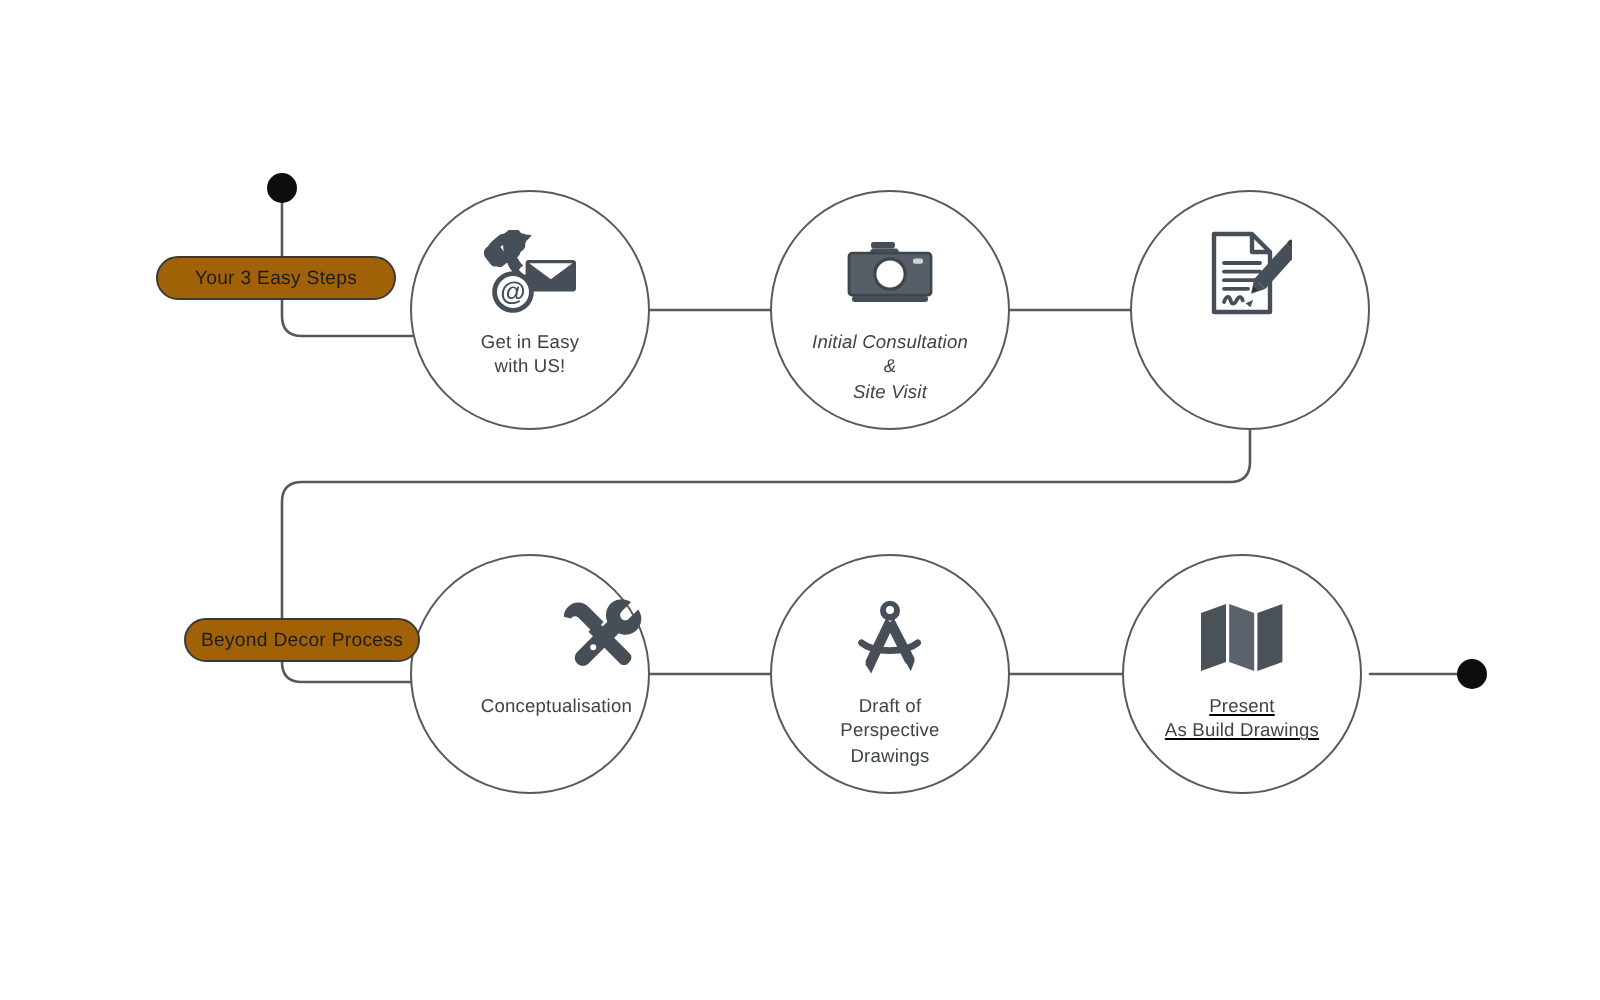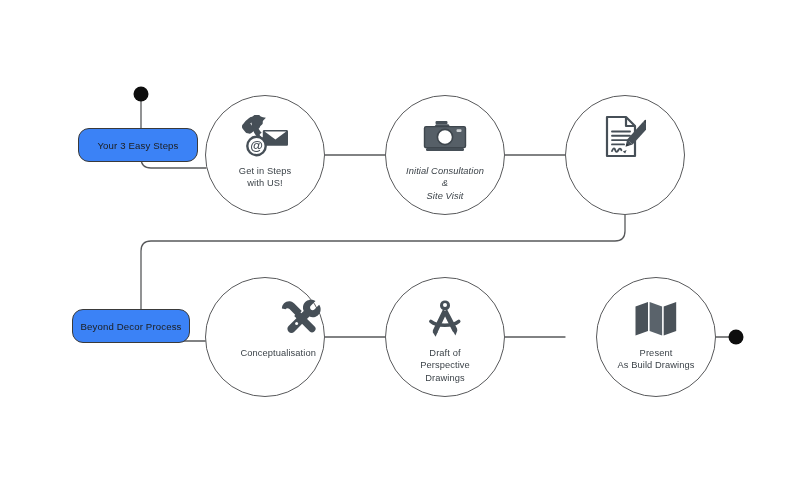--- a/index.html
+++ b/index.html
@@ -53,37 +53,37 @@
     text-align: center;
     font-size: 9.3px;
     line-height: 1.32;
     color: #3c4349;
     letter-spacing: 0.1px;
     white-space: pre-line;
     padding: 0 8px;
   }
   .pill {
     position: absolute;
-    height: 34px;
+    height: 22px;
     border: 1px solid #3a3a3a;
     border-radius: 11px;
-    background: #3b82f6;
+    background: #a16207;
     display: flex;
     align-items: center;
     justify-content: center;
     font-size: 9.6px;
     color: #1d1d1d;
     letter-spacing: 0.15px;
     box-sizing: border-box;
     z-index: 4;
     padding: 0 10px;
     white-space: nowrap;
   }
   #pill-top { left: 78px; top: 128px; width: 120px; }
-  #pill-bottom { left: 72px; top: 309px; width: 118px; }
+  #pill-bottom { left: 92px; top: 309px; width: 118px; }
 </style>
 </head>
 <body>
 
 <div id="diagram-root">
 
   <svg class="layer" viewBox="0 0 800 500" xmlns="http://www.w3.org/2000/svg">
     <g fill="none" stroke="#58595b" stroke-width="1.3" stroke-linecap="round">
 
       <path d="M141,96 L141,158 Q141,168 151,168 L206,168"></path>
@@ -159,21 +159,21 @@
           <path fill="#ffffff" d="M22.6,16.6 L44.2,16.6 L33.4,24.6 Z"></path>
           <path fill="#ffffff" d="M21.9,18.1 L21.9,29.3 L28.6,23.0 Z" opacity="0.0"></path>
         </g>
 
         <g>
           <circle cx="14.5" cy="31.0" r="9.2" fill="#ffffff" stroke="#464f57" stroke-width="2.4"></circle>
           <text x="14.5" y="35.2" font-family="'Liberation Sans', sans-serif" font-size="13" font-weight="bold" fill="#464f57" text-anchor="middle">@</text>
         </g>
       </svg>
     </div>
-    <div class="node-label">Get in Steps
+    <div class="node-label">Get in Easy
 with US!</div>
   </div>
 
   <div class="node" style="left:385px; top:95px;font-style:italic;">
     <div class="node-icon">
       <svg width="44" height="34" viewBox="0 0 44 34" xmlns="http://www.w3.org/2000/svg">
         <rect x="12.5" y="1.0" width="12.0" height="3.2" rx="1.2" fill="#464f57"></rect>
         <path d="M13.0,4.2 L25.5,4.2 L27.5,7.2 L11.0,7.2 Z" fill="#464f57"></path>
         <rect x="1.5" y="6.6" width="41.0" height="21.0" rx="1.6" fill="#565f67"></rect>
         <rect x="1.5" y="6.6" width="41.0" height="21.0" rx="1.6" fill="none" stroke="#3e464d" stroke-width="1.4"></rect>
@@ -253,21 +253,21 @@
         <path d="M5.8,22.4 C12.0,27.6 27.6,27.6 33.8,22.4" fill="none" stroke="#464f57" stroke-width="3.4" stroke-linecap="round"></path>
 
         <path d="M14.5,17.5 L25.5,17.5" fill="none" stroke="#464f57" stroke-width="0" stroke-linecap="round"></path>
       </svg>
     </div>
     <div class="node-label">Draft of
 Perspective
 Drawings</div>
   </div>
 
-  <div class="node" style="left:596px; top:277px;">
+  <div class="node" style="left:561px; top:277px;text-decoration:underline;">
     <div class="node-icon">
       <svg width="44" height="38" viewBox="0 0 44 38" xmlns="http://www.w3.org/2000/svg">
         <path d="M1.5,6.5 L14.0,2.0 L14.0,31.0 L1.5,35.5 Z" fill="#4a5259"></path>
         <path d="M15.6,2.0 L28.1,6.5 L28.1,35.5 L15.6,31.0 Z" fill="#5a636b"></path>
         <path d="M29.7,6.5 L42.2,2.0 L42.2,31.0 L29.7,35.5 Z" fill="#4a5259"></path>
       </svg>
     </div>
     <div class="node-label">Present
 As Build Drawings</div>
   </div>

